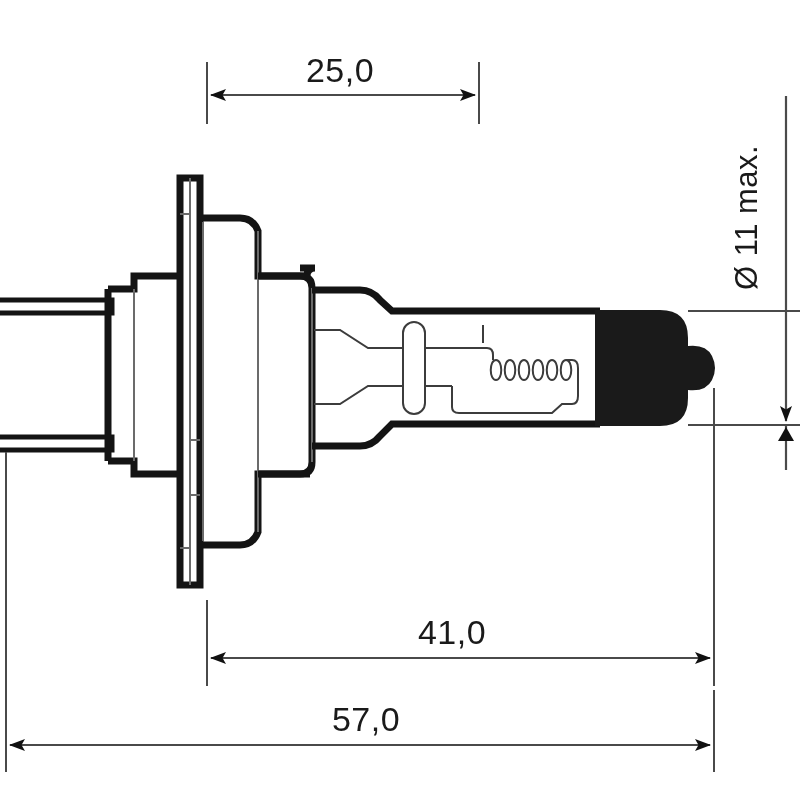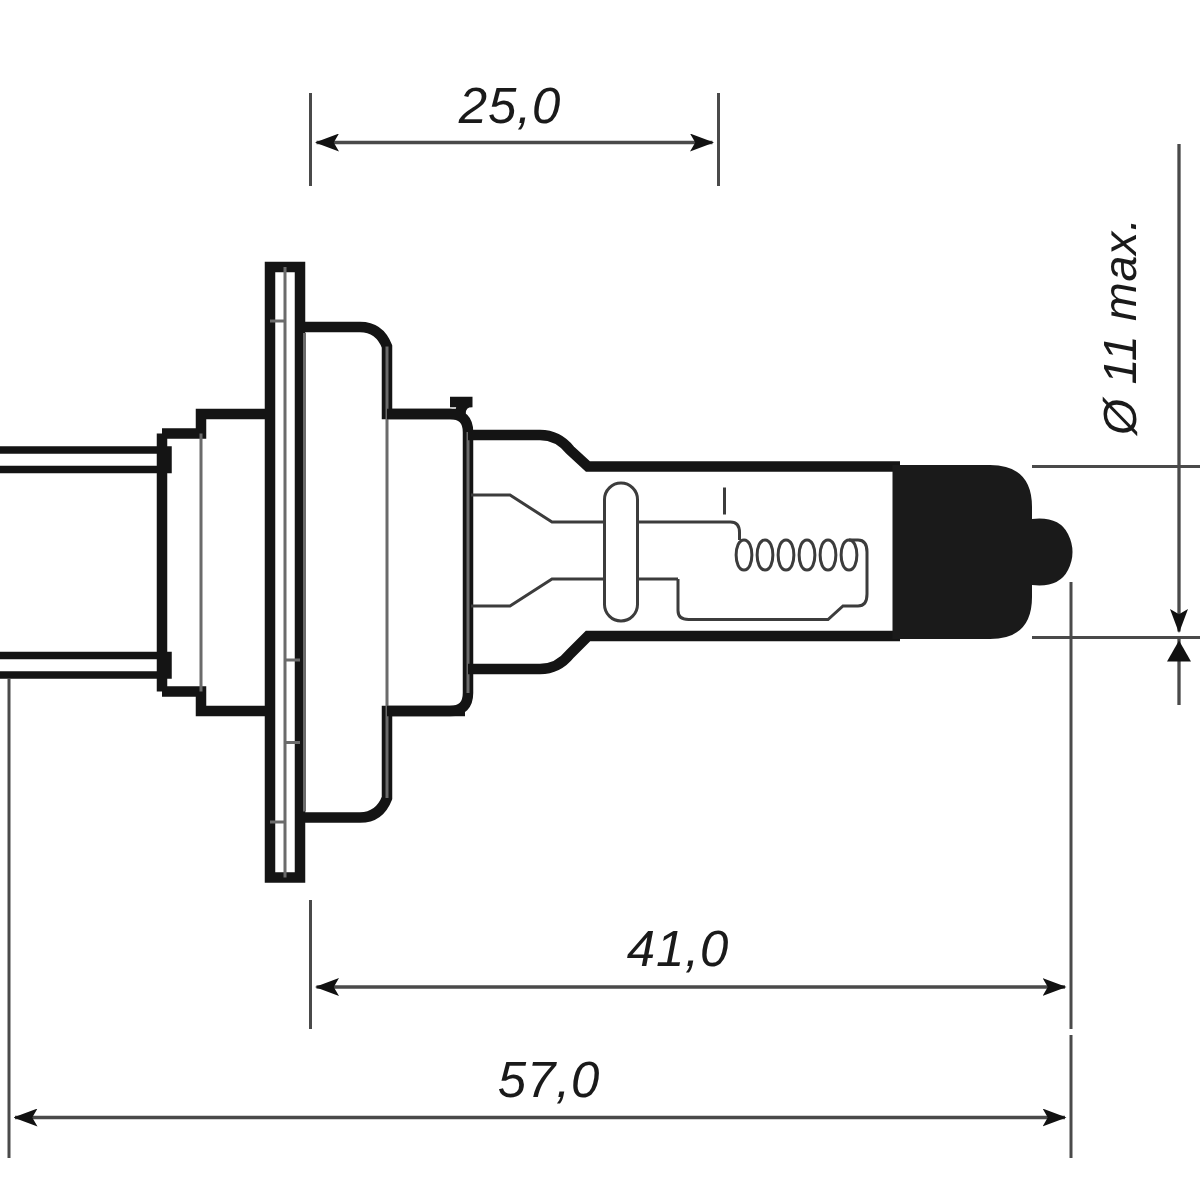--- a/index.html
+++ b/index.html
@@ -12,21 +12,20 @@
     width: 800px;
     height: 800px;
     overflow: hidden;
     font-family: "Liberation Sans", sans-serif;
   }
   #drawing-root {
     position: relative;
     width: 800px;
     height: 800px;
     background: #ffffff;
-    font-style: italic;
   }
   svg#technical-drawing {
     display: block;
     width: 800px;
     height: 800px;
   }
   .dim-text {
     font-family: "Liberation Sans", sans-serif;
     font-size: 34px;
     fill: #1a1a1a;

